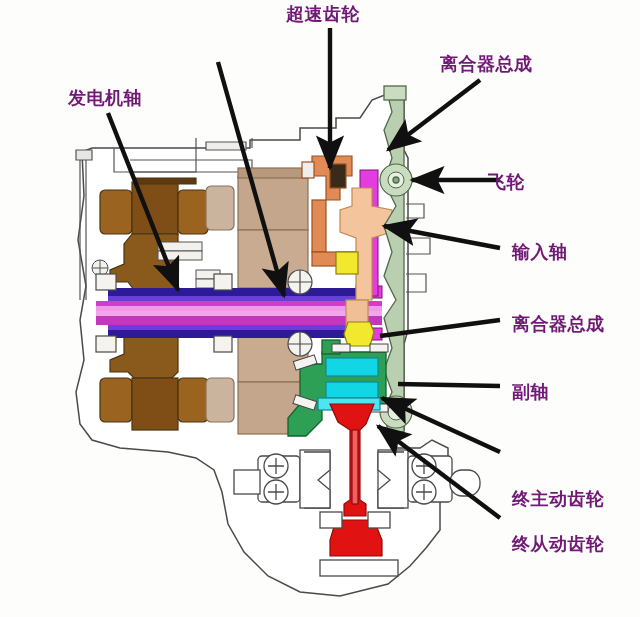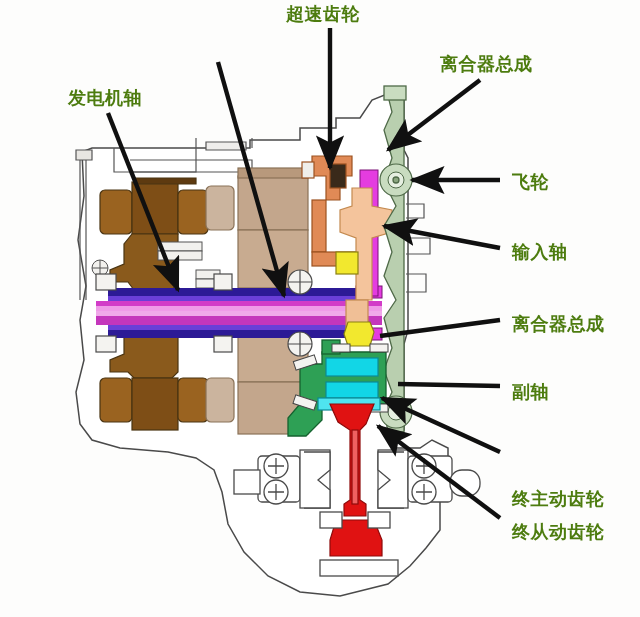--- a/index.html
+++ b/index.html
@@ -1,20 +1,20 @@
 <!DOCTYPE html>
 <html><head>
 <meta charset="utf-8">
 <style>
   html,body{margin:0;padding:0;background:#ffffff;}
   body{width:640px;height:617px;overflow:hidden;
        font-family:"DejaVu Sans","Liberation Sans",sans-serif;}
   #stage{position:relative;width:640px;height:617px;background:#fdfdfc;}
   #stage svg{position:absolute;left:0;top:0;}
-  .lbl{position:absolute;white-space:nowrap;color:#4d7c0f;
+  .lbl{position:absolute;white-space:nowrap;color:#701a75;
        font-size:18px;font-weight:700;letter-spacing:.5px;
        font-family:Liberation Sans, sans-serif;}
 </style>
 </head>
 <body>
 
 <div id="stage">
 
 <svg width="640" height="617" viewBox="0 0 640 617">
   <defs>
@@ -202,20 +202,20 @@
   </g>
   <g stroke="#101010" stroke-width="4.4" fill="none" stroke-linecap="butt">
     <line x1="500" y1="320" x2="380" y2="336"></line>
     <line x1="500" y1="386" x2="398" y2="384"></line>
   </g>
 </svg>
 
 <div class="lbl" style="left:286px;top:2px;">超速齿轮</div>
 <div class="lbl" style="left:440px;top:52px;">离合器总成</div>
 <div class="lbl" style="left:68px;top:86px;">发电机轴</div>
-<div class="lbl" style="left:512px;top:170px;">飞轮</div>
+<div class="lbl" style="left:488px;top:170px;">飞轮</div>
 <div class="lbl" style="left:512px;top:240px;">输入轴</div>
 <div class="lbl" style="left:512px;top:312px;">离合器总成</div>
 <div class="lbl" style="left:512px;top:380px;">副轴</div>
 <div class="lbl" style="left:512px;top:446px;margin-top:41px;">终主动齿轮</div>
-<div class="lbl" style="left:512px;top:520px;">终从动齿轮</div>
+<div class="lbl" style="left:512px;top:532px;">终从动齿轮</div>
 
 </div>
 
 </body></html>

